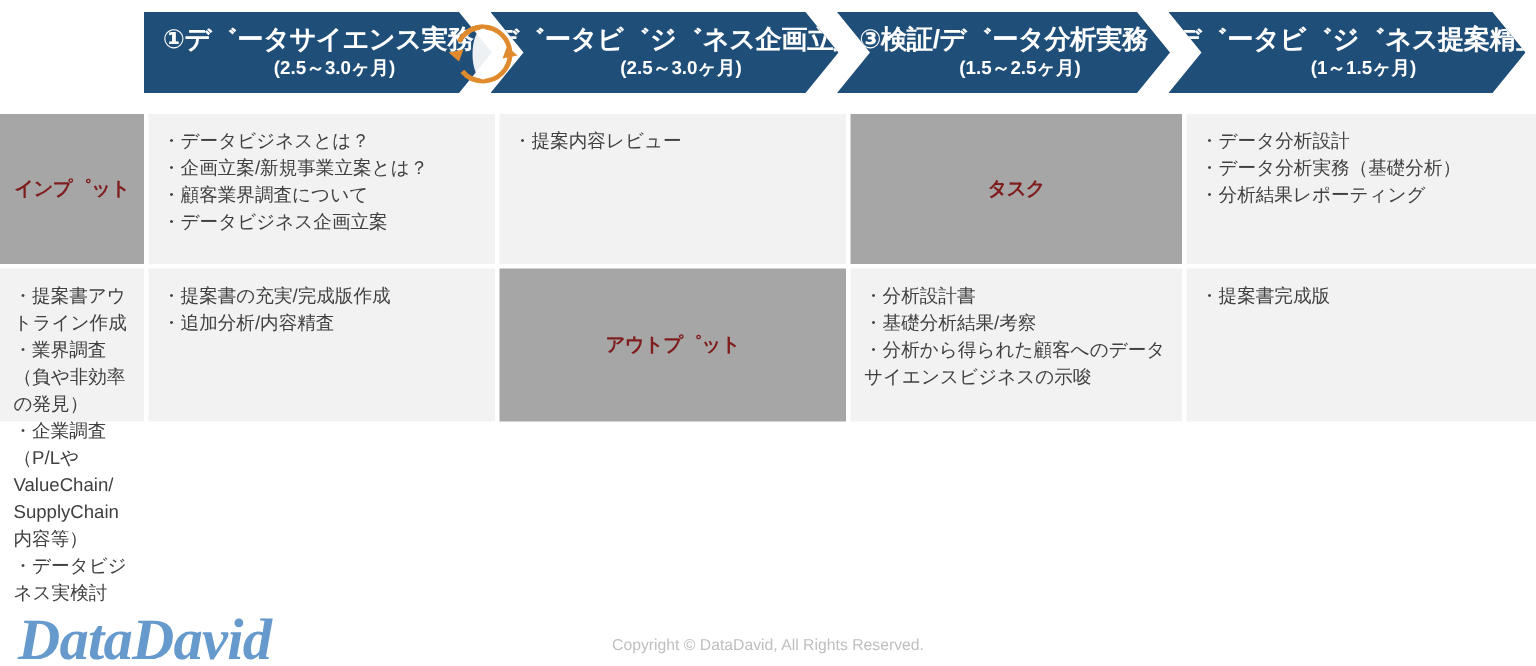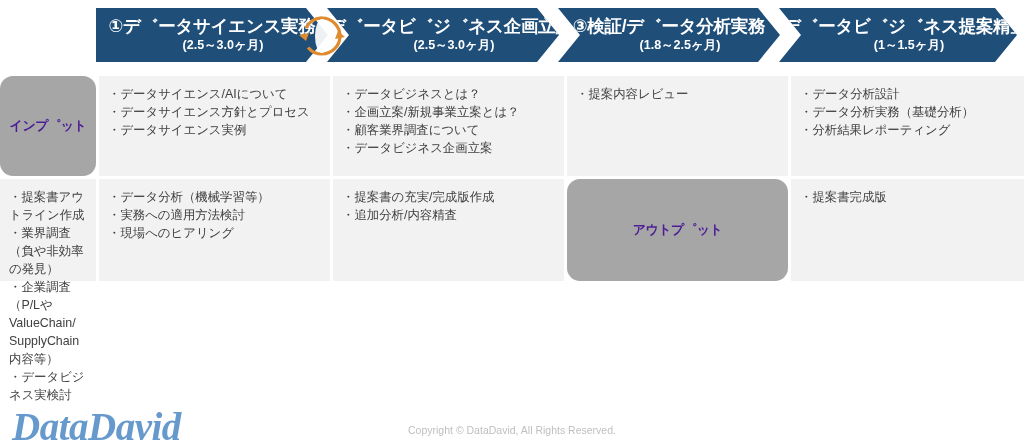--- a/index.html
+++ b/index.html
@@ -78,28 +78,27 @@
     display: grid;
     grid-template-columns: 96px 231px 231px 221px 245px;
     grid-template-rows: 100px 102px 100px;
     column-gap: 3px;
     row-gap: 3px;
     background: #ffffff;
   }
 
   .rowlabel {
     background: #A6A6A6;
-    color: #4c1d95;
+    color: #7f1d1d;
     display: flex;
     align-items: center;
     justify-content: center;
     font-size: 13px;
     font-weight: bold;
     letter-spacing: -0.5px;
-    border-radius: 13px;
   }
 
   .cell {
     background: #F2F2F2;
     padding: 10px 9px 8px 9px;
     font-size: 12.4px;
     color: #404040;
     line-height: 1.45;
   }
 
@@ -143,79 +142,76 @@
       <div class="chev-sub">(2.5～3.0ヶ月)</div>
     </div>
 
     <div class="chevron chev-2">
       <div class="chev-title">②デ゛ータビ゛ジ゛ネス企画立案</div>
       <div class="chev-sub">(2.5～3.0ヶ月)</div>
     </div>
 
     <div class="chevron chev-3">
       <div class="chev-title">③検証/デ゛ータ分析実務</div>
-      <div class="chev-sub">(1.8～2.5ヶ月)</div>
+      <div class="chev-sub">(1.5～2.5ヶ月)</div>
     </div>
 
     <div class="chevron chev-4">
       <div class="chev-title">④デ゛ータビ゛ジ゛ネス提案精査</div>
       <div class="chev-sub">(1～1.5ヶ月)</div>
     </div>
 
     <svg id="cycle-icon" viewBox="0 0 50 50">
       <path d="M25 7 A18 18 0 0 1 43 25 A18 18 0 0 1 25 43 A18 18 0 0 1 7 25 A18 18 0 0 1 25 7" fill="none" stroke="#E08A2E" stroke-width="3.2" stroke-dasharray="72 28" stroke-linecap="butt"></path>
       <path d="M25 7 A18 18 0 0 0 9 17" fill="none" stroke="#E08A2E" stroke-width="3.2"></path>
       <polygon points="41,20 48,26 38,28" fill="#E08A2E"></polygon>
       <polygon points="9,30 2,24 12,22" fill="#E08A2E"></polygon>
       <ellipse cx="25" cy="25" rx="7" ry="17" fill="#ffffff" opacity="0.92"></ellipse>
     </svg>
   </div>
 
   <div id="grid">
 
     <div class="rowlabel">インプ゜ット</div>
     <div class="cell">
-      <div class="item">・データサイエンス/AIについて
-・データサイエンス方針とプロセス
-・データサイエンス実例</div>
-    </div>
-    <div class="cell">
       <div class="item">・データビジネスとは？
 ・企画立案/新規事業立案とは？
 ・顧客業界調査について
 ・データビジネス企画立案</div>
     </div>
     <div class="cell">
       <div class="item">・提案内容レビュー</div>
     </div>
 
+    <div class="rowlabel">タスク</div>
     <div class="cell">
       <div class="item">・データ分析設計
 ・データ分析実務（基礎分析）
 ・分析結果レポーティング</div>
     </div>
     <div class="cell">
       <div class="item">・提案書アウトライン作成
 ・業界調査（負や非効率の発見）
 ・企業調査（P/LやValueChain/
 SupplyChain内容等）
 ・データビジネス実検討</div>
     </div>
     <div class="cell">
-      <div class="item">・データ分析（機械学習等）
-・実務への適用方法検討
-・現場へのヒアリング</div>
-    </div>
-    <div class="cell">
       <div class="item">・提案書の充実/完成版作成
 ・追加分析/内容精査</div>
     </div>
 
     <div class="rowlabel">アウトプ゜ット</div>
     <div class="cell">
+      <div class="item">・分析設計書
+・基礎分析結果/考察
+・分析から得られた顧客へのデータ
+サイエンスビジネスの示唆</div>
+    </div>
+    <div class="cell">
       <div class="item">・提案書完成版</div>
     </div>
 
   </div>
 
   <div id="logo">DataDavid</div>
   <div id="copyright">Copyright © DataDavid, All Rights Reserved.</div>
 
 </div>
 

